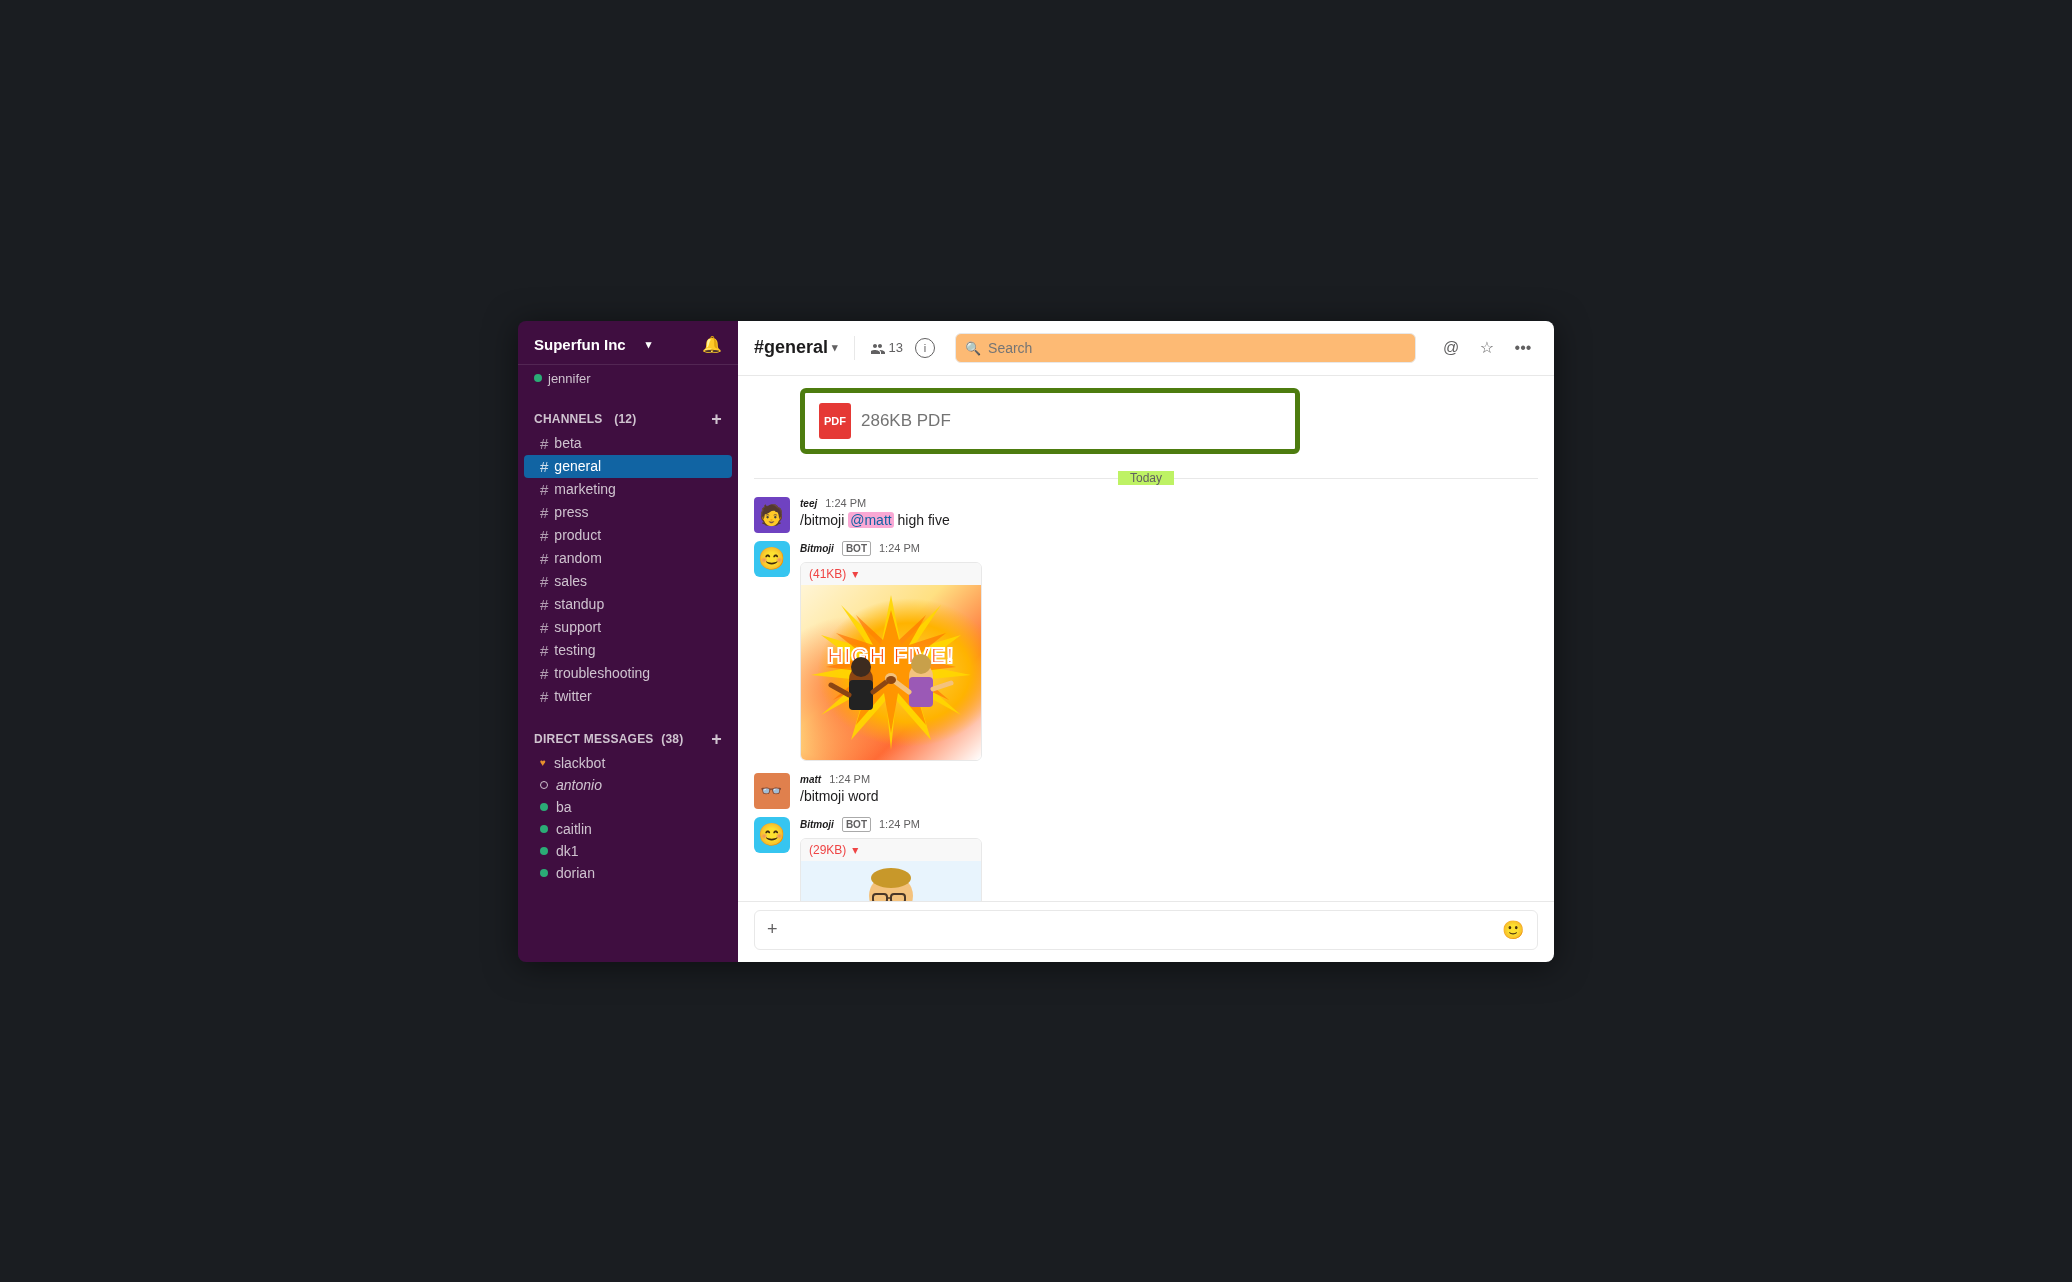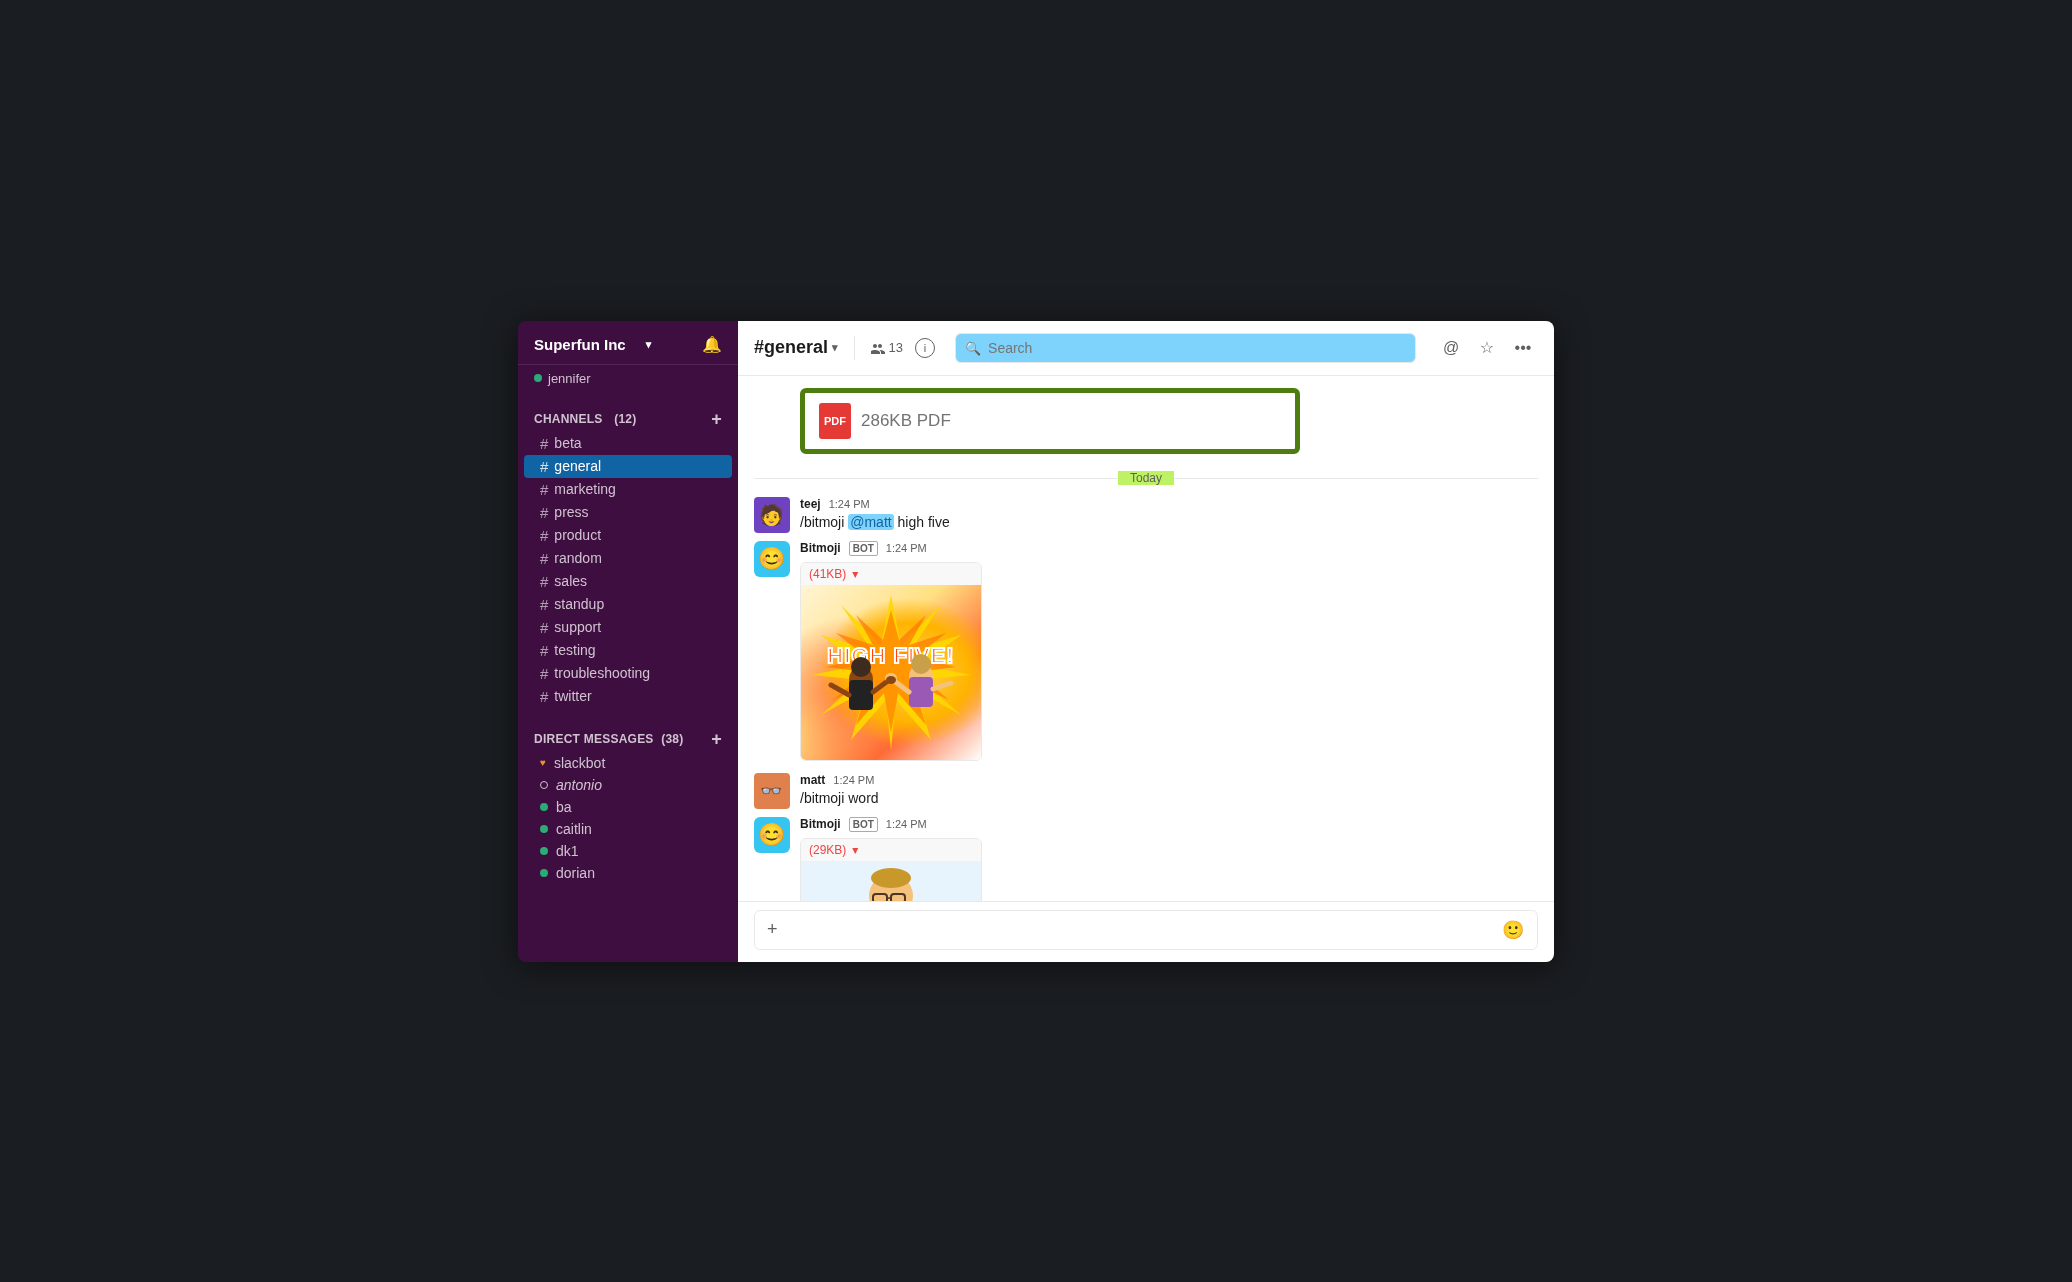--- a/index.html
+++ b/index.html
@@ -183,21 +183,21 @@
       margin: 0 8px;
       position: relative;
     }
     .search-bar input {
       width: 100%;
       padding: 6px 12px 6px 32px;
       border: 1px solid #e8e8e8;
       border-radius: 6px;
       font-size: 14px;
       color: #616061;
-      background: #7dd3fc;
+      background: #fdba74;
       outline: none;
     }
     .search-icon-wrap {
       position: absolute;
       left: 10px;
       top: 50%;
       transform: translateY(-50%);
       color: #616061;
       font-size: 13px;
     }
@@ -261,22 +261,23 @@
     .avatar-bitmoji { background: #36c5f0; font-size: 18px; }
     .msg-content { flex: 1; }
     .msg-header {
       display: flex;
       align-items: baseline;
       gap: 8px;
       margin-bottom: 2px;
     }
     .msg-author {
       font-weight: 700;
-      font-size: 12px;
+      font-size: 10px;
       color: #1d1c1d;
+      font-style: italic;
     }
     .msg-badge {
       font-size: 10px;
       border: 1px solid #aaa;
       border-radius: 2px;
       padding: 1px 3px;
       color: #616061;
       font-weight: 600;
       text-transform: uppercase;
     }
@@ -284,21 +285,21 @@
       font-size: 11px;
       color: #616061;
     }
     .msg-text {
       font-size: 14px;
       color: #1d1c1d;
       line-height: 1.4;
     }
     .msg-text .mention {
       color: #1164A3;
-      background: #7dd3fc;
+      background: #f9a8d4;
       border-radius: 3px;
       padding: 0 2px;
     }
     .attachment-box {
       margin-top: 4px;
       border: 1px solid #e8e8e8;
       border-radius: 6px;
       overflow: hidden;
       display: inline-block;
     }

